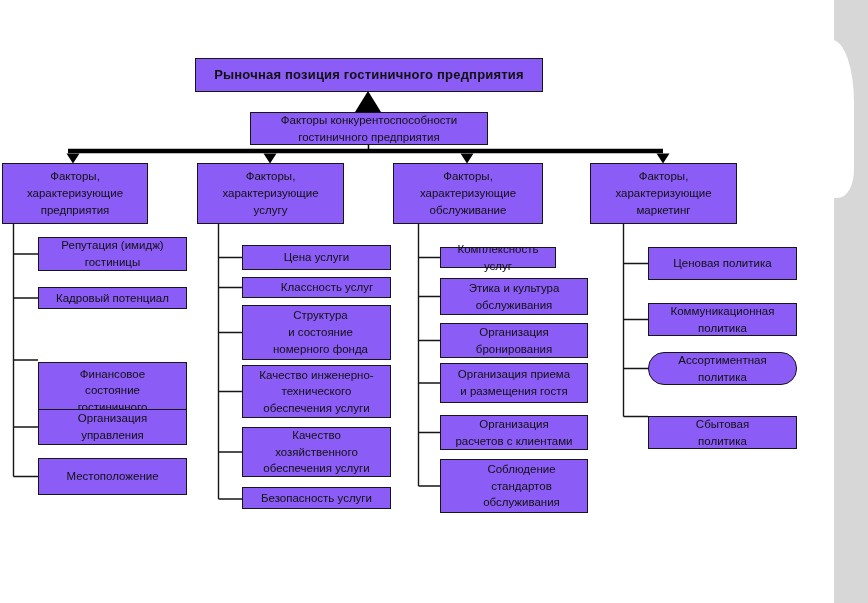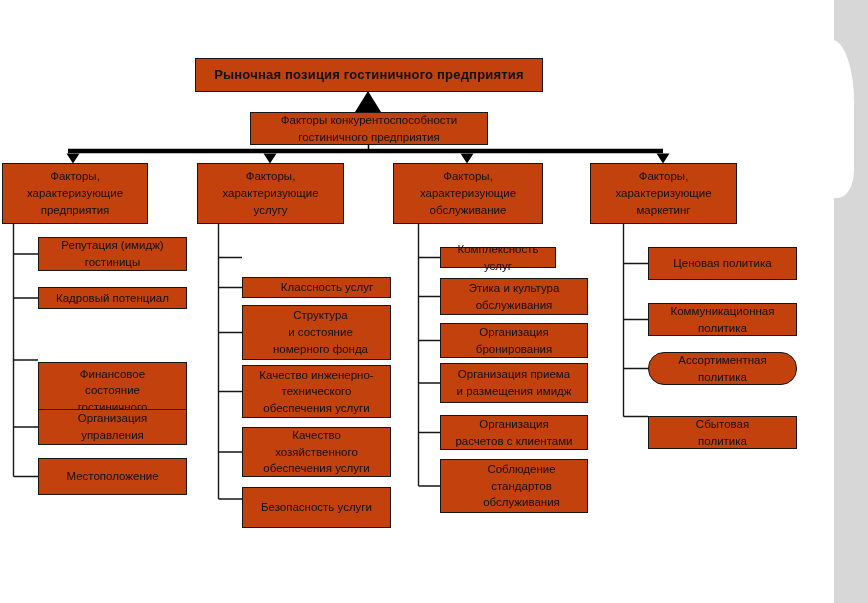--- a/index.html
+++ b/index.html
@@ -22,21 +22,21 @@
   .connectors {
     position: absolute;
     left: 0;
     top: 0;
     z-index: 0;
   }
   .box {
     position: absolute;
     box-sizing: border-box;
     border: 1.4px solid #161616;
-    background: #c2410c;
+    background: #8b5cf6;
     color: #111111;
     display: flex;
     align-items: center;
     justify-content: center;
     text-align: center;
     white-space: pre-line;
     font-size: 11.5px;
     line-height: 1.45;
     padding: 1px 3px;
     z-index: 1;
@@ -115,39 +115,40 @@
 гостиницы</div>
   <div class="box" style="left:38px; top:287px; width:149px; height:22px;">Кадровый потенциал</div>
   <div class="box" style="left:38px; top:337px; width:149px; height:74px;margin-top:25px;">Финансовое
 состояние
 гостиничного
 предприятия</div>
   <div class="box" style="left:38px; top:409px; width:149px; height:36px;">Организация
 управления</div>
   <div class="box" style="left:38px; top:458px; width:149px; height:37px;">Местоположение</div>
 
+  <div class="box" style="left:242px; top:245px; width:149px; height:25px;">Цена услуги</div>
   <div class="box" style="left:242px; top:277px; width:149px; height:21px;padding-left:24px;">Классность услуг</div>
   <div class="box" style="left:242px; top:305px; width:149px; height:55px;padding-left:11px;">Структура
 и состояние
 номерного фонда</div>
   <div class="box" style="left:242px; top:365px; width:149px; height:53px;">Качество инженерно-
 технического
 обеспечения услуги</div>
   <div class="box" style="left:242px; top:427px; width:149px; height:50px;">Качество
 хозяйственного
 обеспечения услуги</div>
-  <div class="box" style="left:242px; top:487px; width:149px; height:41px;">Безопасность услуги</div>
+  <div class="box" style="left:242px; top:487px; width:149px; height:22px;">Безопасность услуги</div>
 
   <div class="box" style="left:440px; top:247px; width:116px; height:21px;">Комплексность услуг</div>
   <div class="box" style="left:440px; top:278px; width:148px; height:37px;">Этика и культура
 обслуживания</div>
   <div class="box" style="left:440px; top:323px; width:148px; height:35px;">Организация
 бронирования</div>
   <div class="box" style="left:440px; top:363px; width:148px; height:40px;">Организация приема
-и размещения имидж</div>
+и размещения гостя</div>
   <div class="box" style="left:440px; top:415px; width:148px; height:35px;">Организация
 расчетов с клиентами</div>
   <div class="box" style="left:440px; top:459px; width:148px; height:54px;padding-left:18px;">Соблюдение
 стандартов
 обслуживания</div>
 
   <div class="box" style="left:648px; top:247px; width:149px; height:33px;">Ценовая политика</div>
   <div class="box" style="left:648px; top:303px; width:149px; height:33px;">Коммуникационная
 политика</div>
   <div class="box" style="left:648px; top:352px; width:149px; height:33px;border-radius:16px;">Ассортиментная

